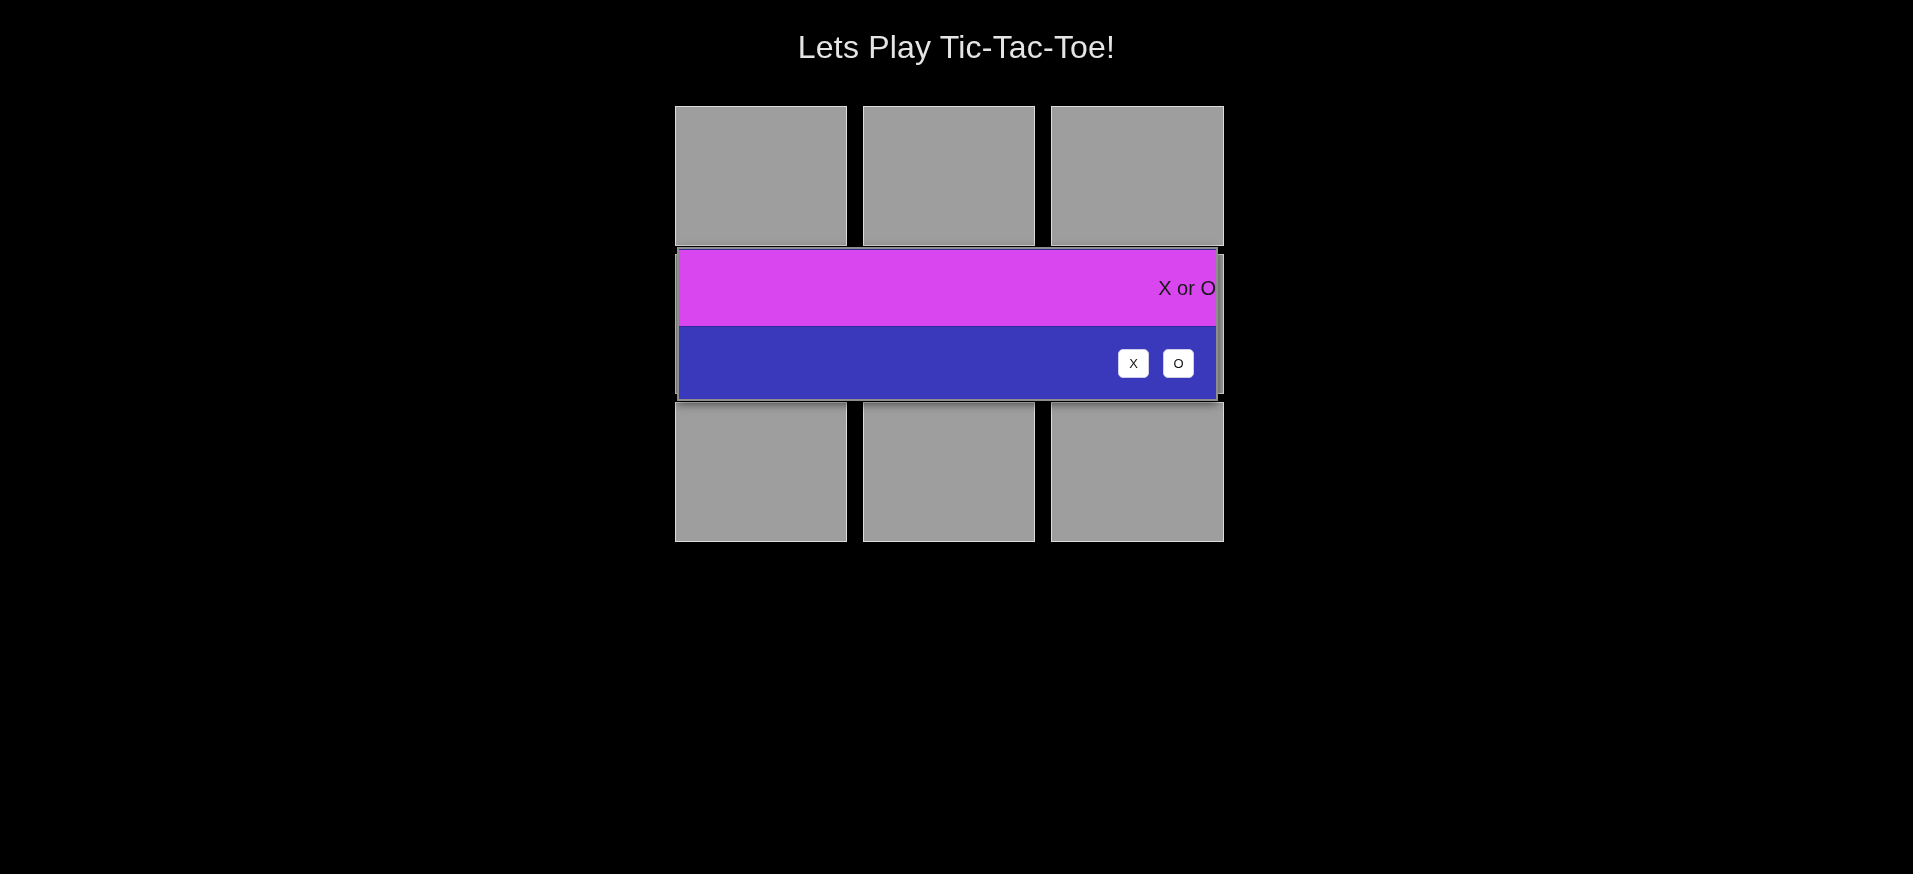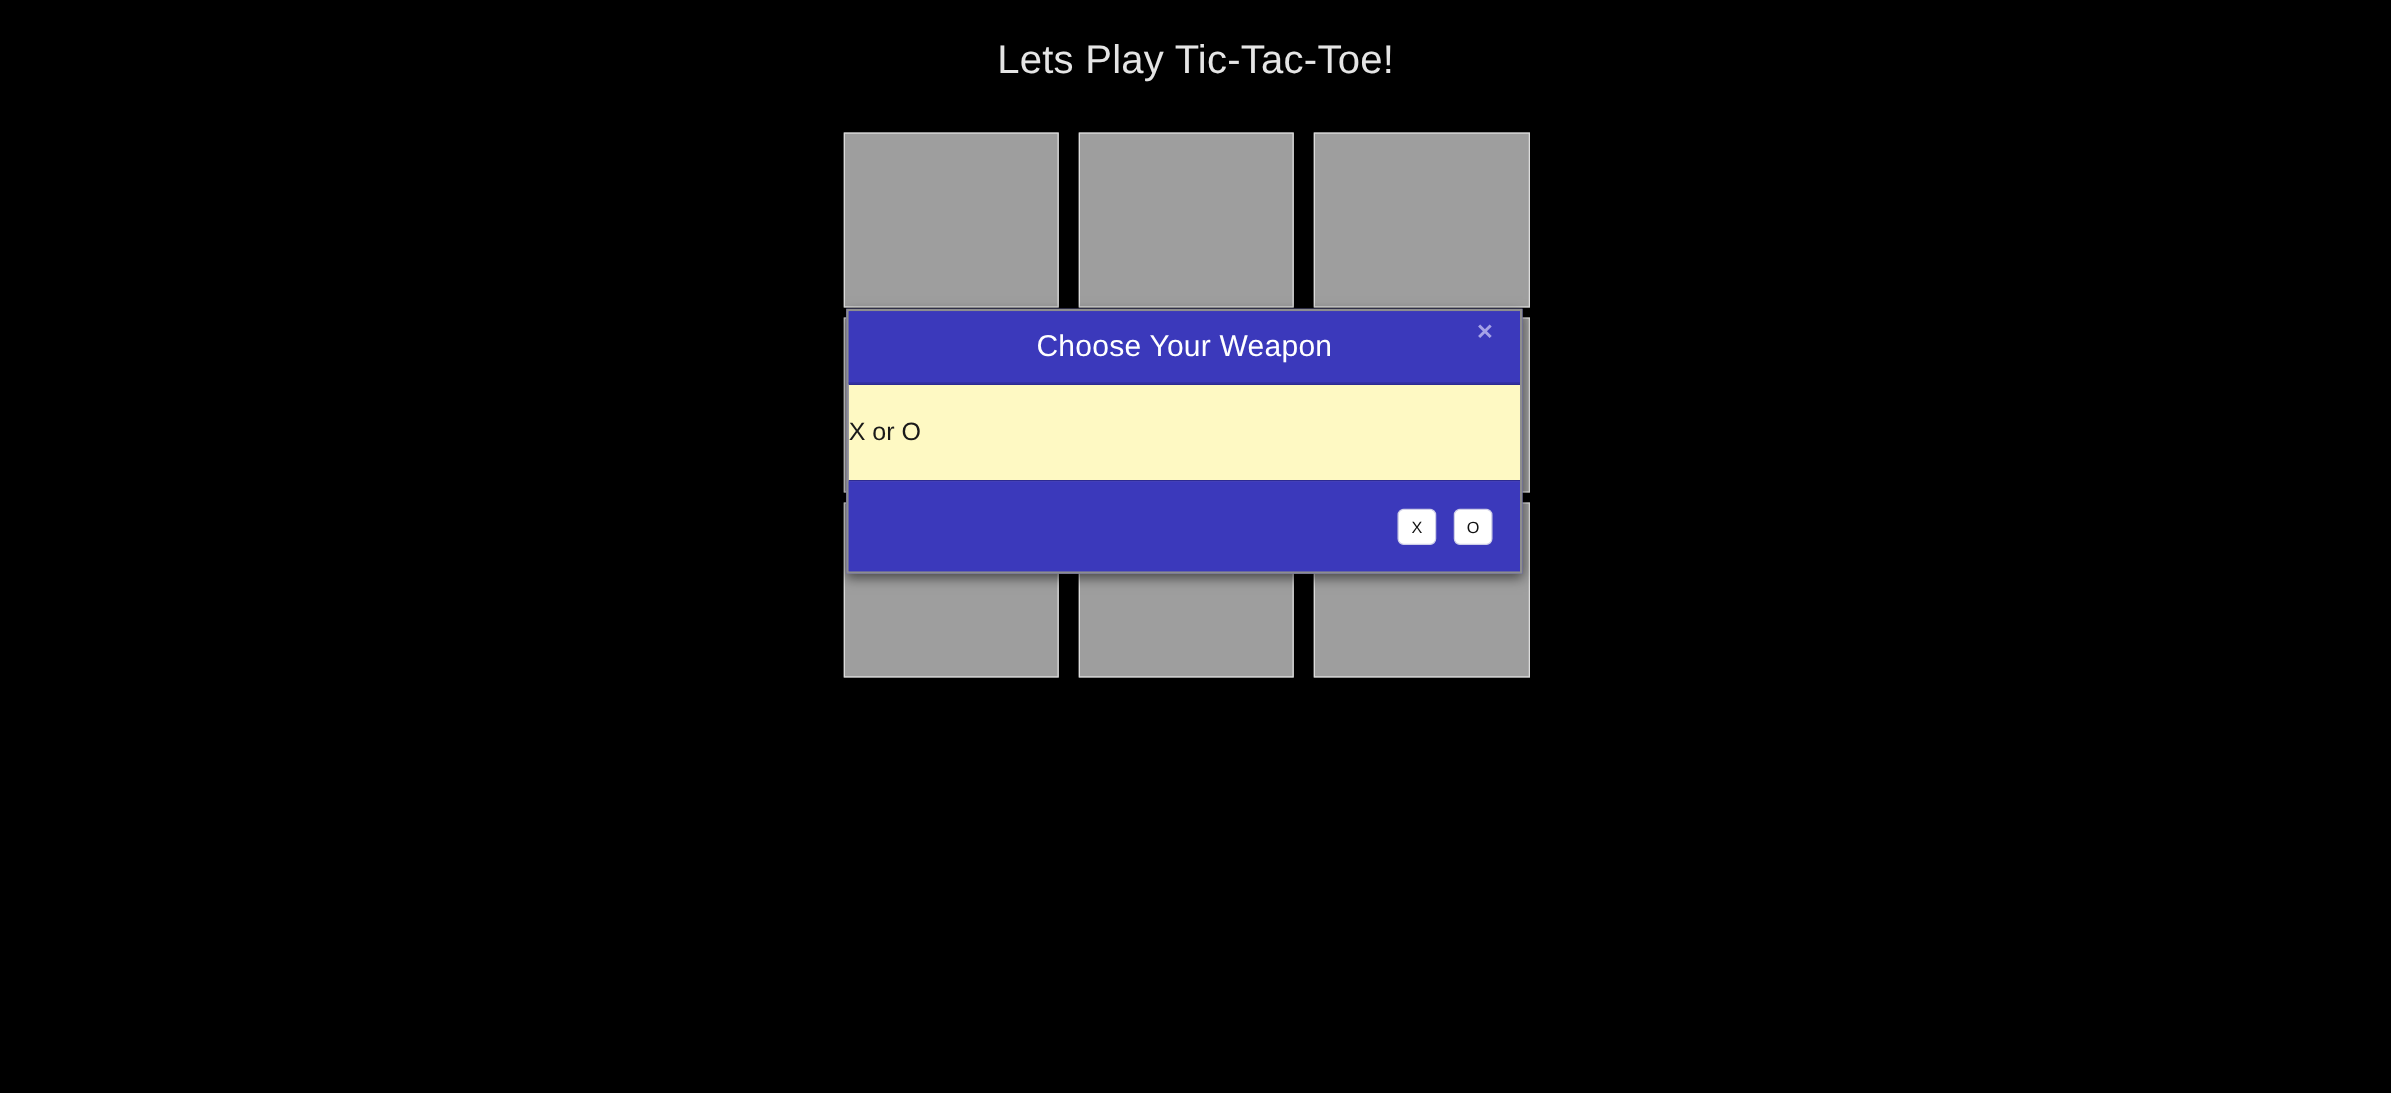--- a/index.html
+++ b/index.html
@@ -112,25 +112,25 @@
     color: #b9b6ef;
     font-size: 17px;
     line-height: 1;
     font-weight: bold;
     opacity: .85;
     cursor: pointer;
     padding: 2px 5px;
     font-family: "Liberation Sans", sans-serif;
   }
   .modal-body {
-    background: #fef9c3;
+    background: #d946ef;
     height: 76px;
     display: flex;
     align-items: center;
-    justify-content: flex-start;
+    justify-content: flex-end;
     border-top: 1px solid #2d2b92;
     border-bottom: 1px solid #2d2b92;
   }
   .modal-body-text {
     color: #1a1a1a;
     font-size: 20px;
     user-select: none;
   }
   .modal-footer {
     background: #3b39bb;
@@ -180,24 +180,20 @@
     <button class="cell c0"></button>
     <button class="cell c1"></button>
     <button class="cell c2"></button>
   </div>
 
 </div>
 
 <div class="modal-backdrop">
   <div class="modal">
 
-    <div class="modal-header">
-      <span class="modal-title">Choose Your Weapon</span>
-      <button class="modal-close">✕</button>
-    </div>
 
     <div class="modal-body">
       <span class="modal-body-text">X or O</span>
     </div>
 
     <div class="modal-footer">
       <button class="footer-btn">X</button>
       <button class="footer-btn">O</button>
     </div>
 

